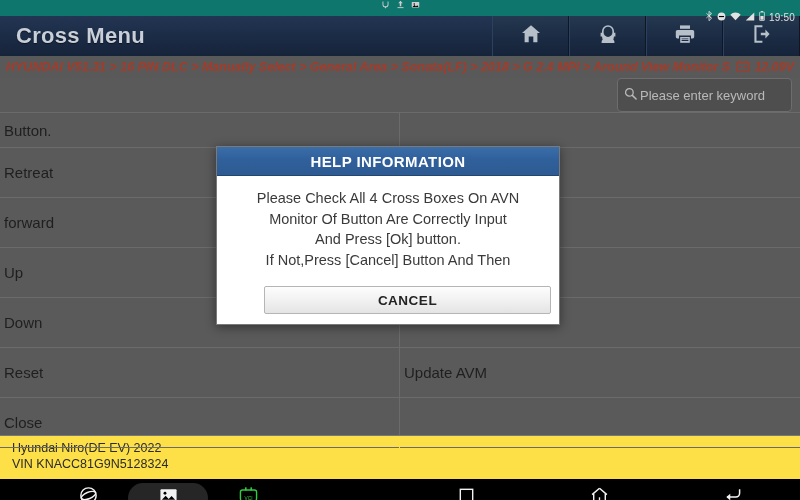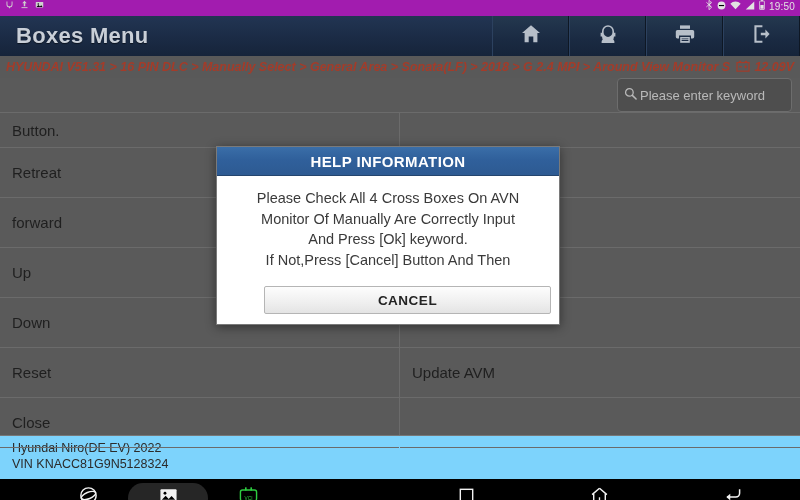--- a/index.html
+++ b/index.html
@@ -6,22 +6,22 @@
   html,body { width:800px; height:500px; overflow:hidden; }
   body {
     font-family:"Liberation Sans", sans-serif;
     background:#5a5a5a;
     -webkit-font-smoothing:antialiased;
   }
   #app { position:relative; width:800px; height:500px; }
 
   
   .statusbar {
-    height:16px; background:#a21caf; display:flex; align-items:flex-start;
-    padding:0 5px; color:#cfcfcf; font-size:9px; position:relative; z-index:5;
+    height:16px; background:#0f766e; display:flex; align-items:center;
+    padding:0 5px; color:#cfcfcf; font-size:9px; position:relative; z-index:5;flex-direction:column;
   }
   .sb-left { display:flex; align-items:center; gap:6px; }
   .sb-right { margin-left:auto; display:flex; align-items:center; gap:4px; }
   .sb-time { font-size:10px; color:#e2e2e2; letter-spacing:.2px; }
   .sb-ico { display:inline-block; line-height:1; }
 
   
   .header {
     height:40px;
     background:linear-gradient(180deg,#223553 0%,#1b2b45 55%,#16243a 100%);
@@ -60,28 +60,28 @@
   }
   .searchbox .ph { color:#b9b9b9; font-size:13px; }
 
   
   .grid { position:relative; height:323px; background:#5a5a5a; }
   .gcol { position:absolute; top:0; bottom:0; width:400px; }
   .gcol.left { left:0; border-right:1px solid #6b6b6b; }
   .gcol.right { left:400px; }
   .cell {
     height:50px; display:flex; align-items:center;
-    padding-left:12px; color:#1f1f1f; font-size:15px;
+    padding-left:4px; color:#1f1f1f; font-size:15px;
     border-bottom:1px solid #6b6b6b;
   }
   .cell.first { height:36px; border-top:1px solid #6b6b6b; }
 
   
   .vinfo {
-    height:44px; background:#7dd3fc; border-top:1px solid #777;
+    height:44px; background:#fde047; border-top:1px solid #777;
     padding:4px 12px 0 12px; color:#2b2b2b; font-size:12.5px; line-height:16px;
   }
 
   
   .navbar { height:37px; background:#000; display:flex; align-items:center; position:relative; }
   .nav-left { display:flex; align-items:center; gap:0; padding-left:48px; }
   .nav-slot { width:80px; display:flex; align-items:center; justify-content:center; height:30px; }
   .nav-pill { background:#262626; border-radius:15px; width:80px; height:30px; display:flex; align-items:center; justify-content:center; }
   .nav-right { position:absolute; left:400px; right:0; display:flex; align-items:center; justify-content:space-around; }
   .nav-right .nav-slot { width:110px; }
@@ -169,21 +169,21 @@
             <rect x="2.6" y="0" width="2.8" height="1.3" fill="#e2e2e2"></rect>
             <rect x="0.8" y="1.3" width="6.4" height="11.2" rx="0.6" fill="none" stroke="#e2e2e2" stroke-width="1"></rect>
             <rect x="1.8" y="6.5" width="4.4" height="5" fill="#e2e2e2"></rect>
           </svg>
       </span>
       <span class="sb-time">19:50</span>
     </div>
   </div>
 
   <div class="header">
-    <div class="header-title">Boxes Menu</div>
+    <div class="header-title">Cross Menu</div>
     <div class="header-actions">
       <div class="hbtn">
         <span>
           <svg width="24" height="24" viewBox="0 0 24 24">
               <path d="M12 3.2L3 11h2.6v9.2h4.1v-5.6h4.6v5.6h4.1V11H21z"></path>
             </svg>
         </span>
       </div>
       <div class="hbtn">
         <span>
@@ -328,22 +328,22 @@
         </span>
       </div>
     </div>
   </div>
 
   <div class="scrim" style="pointer-events:none;">
     <div class="dialog" style="pointer-events:auto;">
       <div class="dlg-title">HELP INFORMATION</div>
       <div class="dlg-body">
         <div class="dlg-line">Please Check All 4 Cross Boxes On AVN</div>
-        <div class="dlg-line">Monitor Of Manually Are Correctly Input</div>
-        <div class="dlg-line">And Press [Ok] keyword.</div>
+        <div class="dlg-line">Monitor Of Button Are Correctly Input</div>
+        <div class="dlg-line">And Press [Ok] button.</div>
         <div class="dlg-line">If Not,Press [Cancel] Button And Then</div>
       </div>
       <div class="dlg-actions">
         <div class="dbtn cancel">CANCEL</div>
       </div>
     </div>
   </div>
 
 </div>
 

